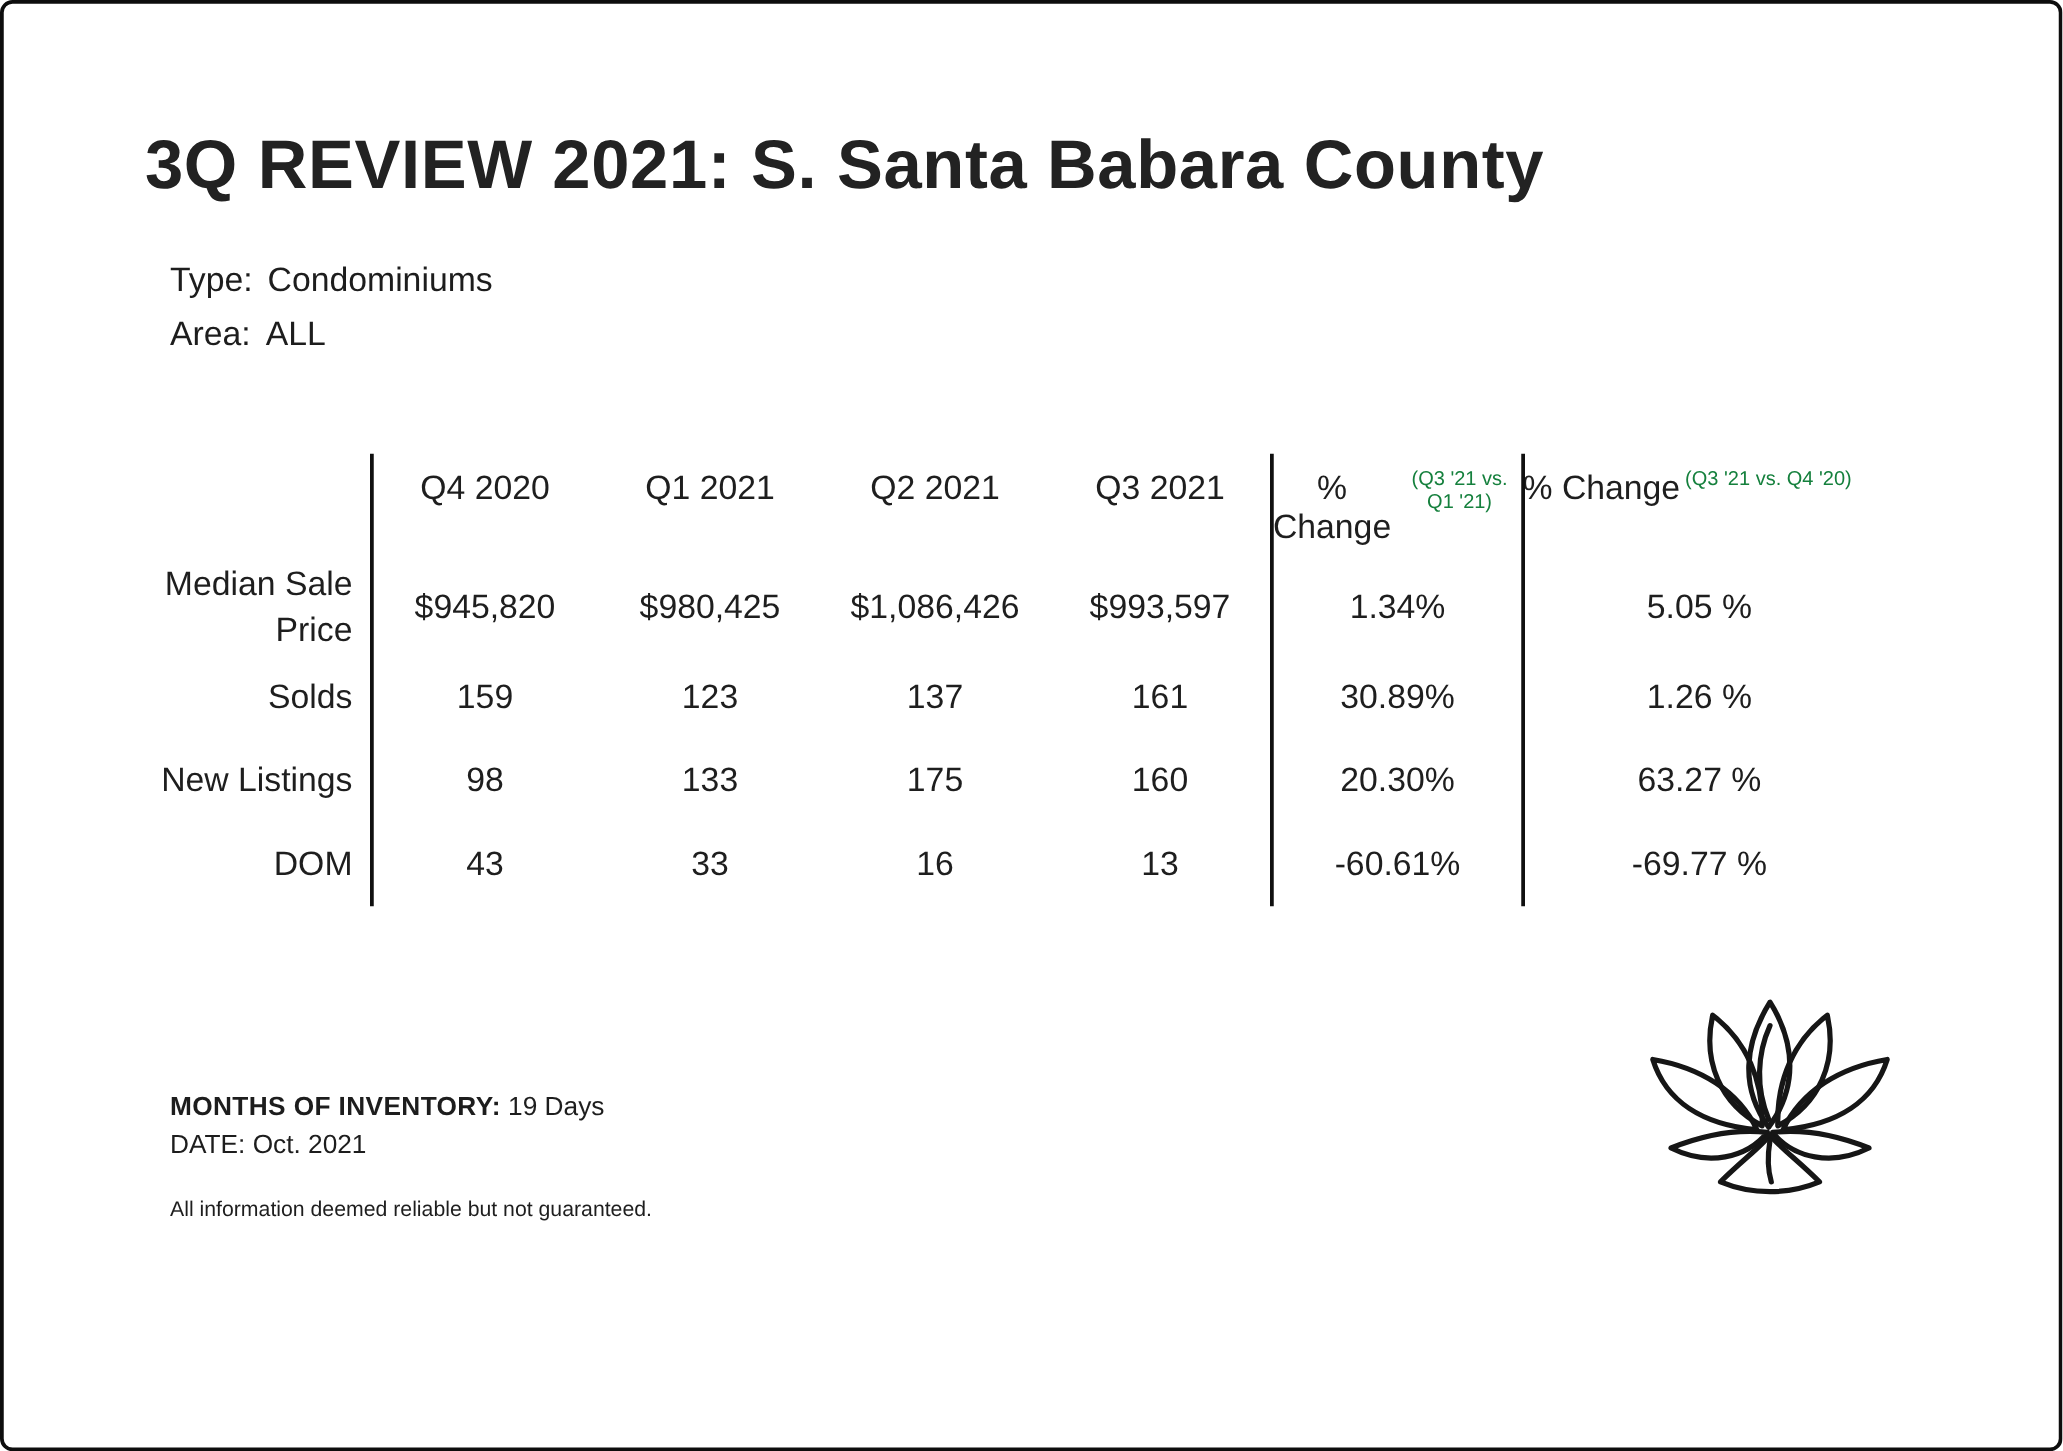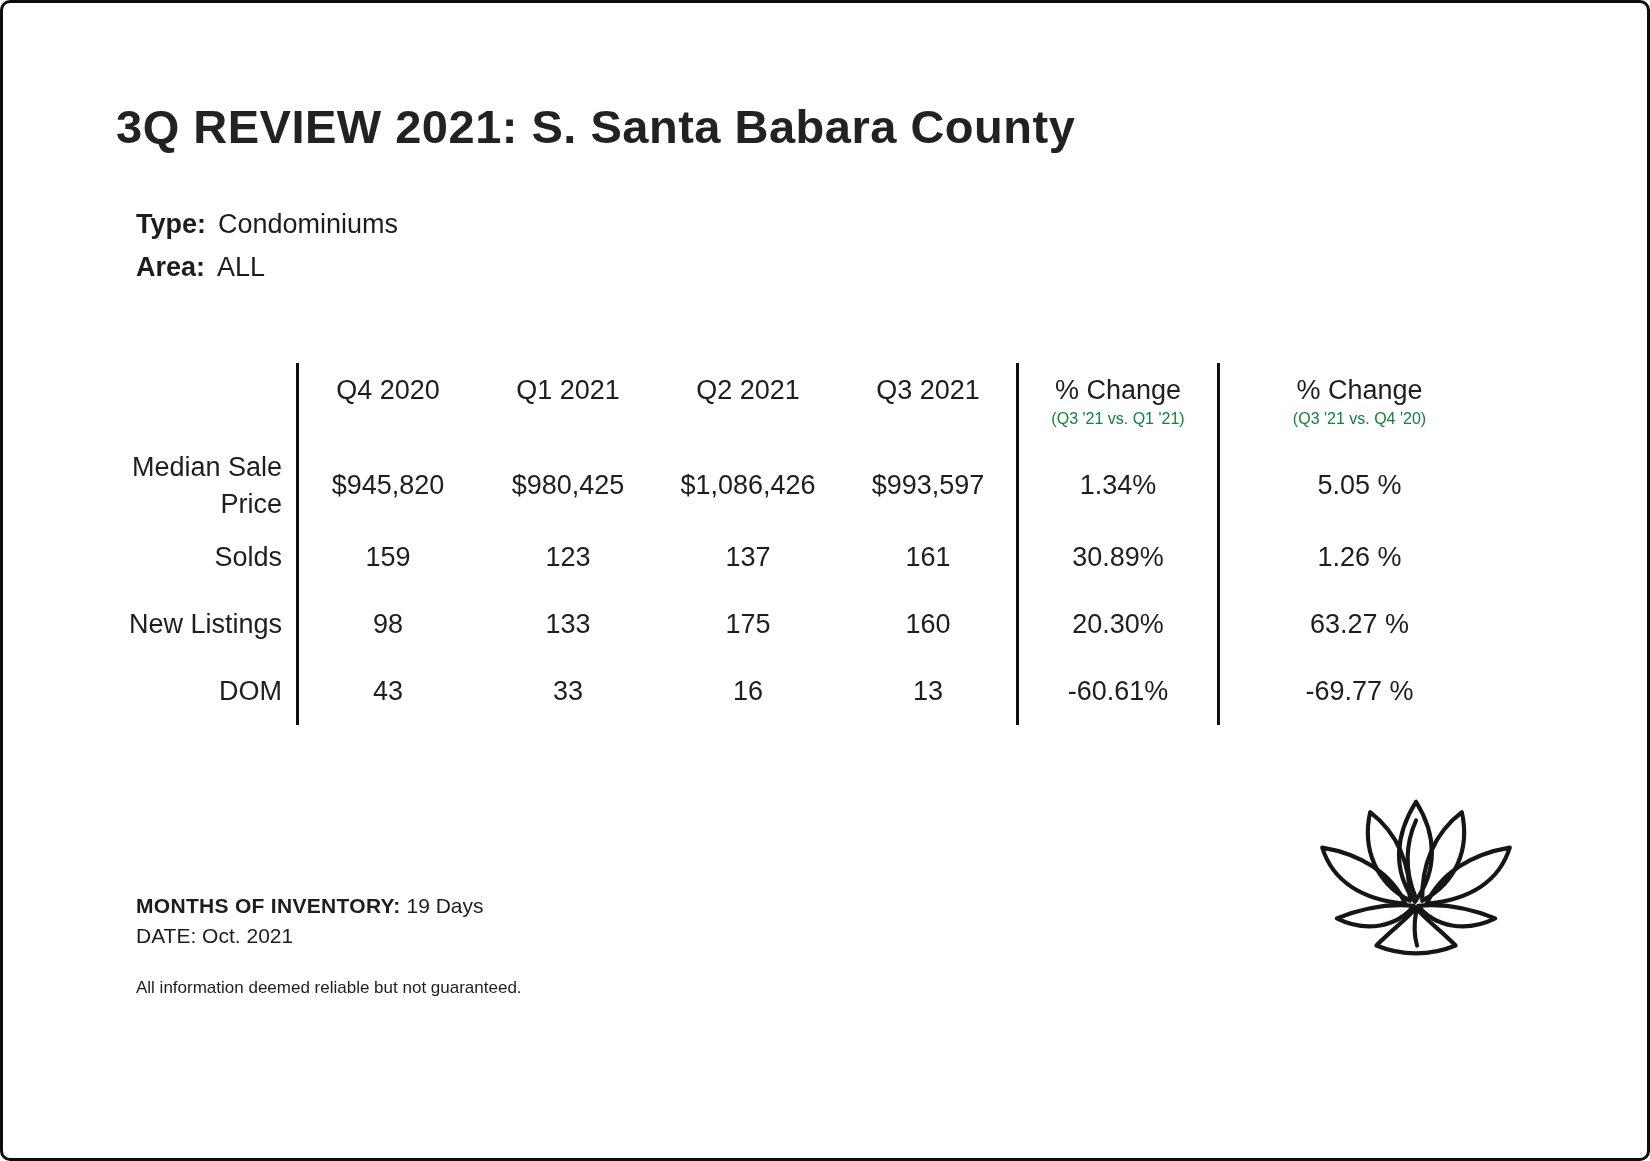--- a/index.html
+++ b/index.html
@@ -17,33 +17,33 @@
     background: #ffffff;
     border: 3px solid #0d0d0d;
     border-radius: 10px;
     overflow: hidden;
   }
   .title {
     position: absolute;
     left: 113px;
     top: 96px;
     margin: 0;
-    font-size: 47px;
+    font-size: 55px;
     font-weight: 600;
     letter-spacing: 0.5px;
     color: #222222;
   }
   .meta {
     position: absolute;
     left: 133px;
     top: 200px;
     font-size: 27px;
     line-height: 43px;
   }
-  .meta .b { font-weight: 700; margin-right: 12px; }
+  .meta .b { font-weight: 400; margin-right: 12px; }
 
   
   .table {
     position: absolute;
     left: 103px;
     top: 360px;
     width: 1395px;
   }
   .trow {
     display: grid;
@@ -58,41 +58,40 @@
     font-size: 27px;
     color: #1e1e1e;
   }
   .label-cell {
     text-align: right;
     padding-right: 16px;
     line-height: 1.35;
     box-sizing: border-box;
   }
   .qh { font-weight: 500; padding-top: 8px; }
-  .pct-h { display: flex; flex-direction: column; gap: 4px; }
+  .pct-h { display: flex; flex-direction: row; gap: 4px; }
   .pct-h .sub { font-size: 16px; color: #15803d; }
   .vline {
     position: absolute;
     top: 0;
     bottom: 0;
     width: 3px;
     background: #101010;
   }
   .vline.l1 { left: 190px; }
   .vline.l2 { left: 910px; }
   .vline.l3 { left: 1111px; }
 
   
   .footer {
     position: absolute;
     left: 133px;
     top: 868px;
     font-size: 21px;
     line-height: 30px;
-    margin-top: 20px;
   }
   .footer .b { font-weight: 700; letter-spacing: 0.3px; }
   .disclaimer {
     margin-top: 22px;
     font-size: 17px;
     color: #1e1e1e;
   }
 
   .flower {
     position: absolute;

